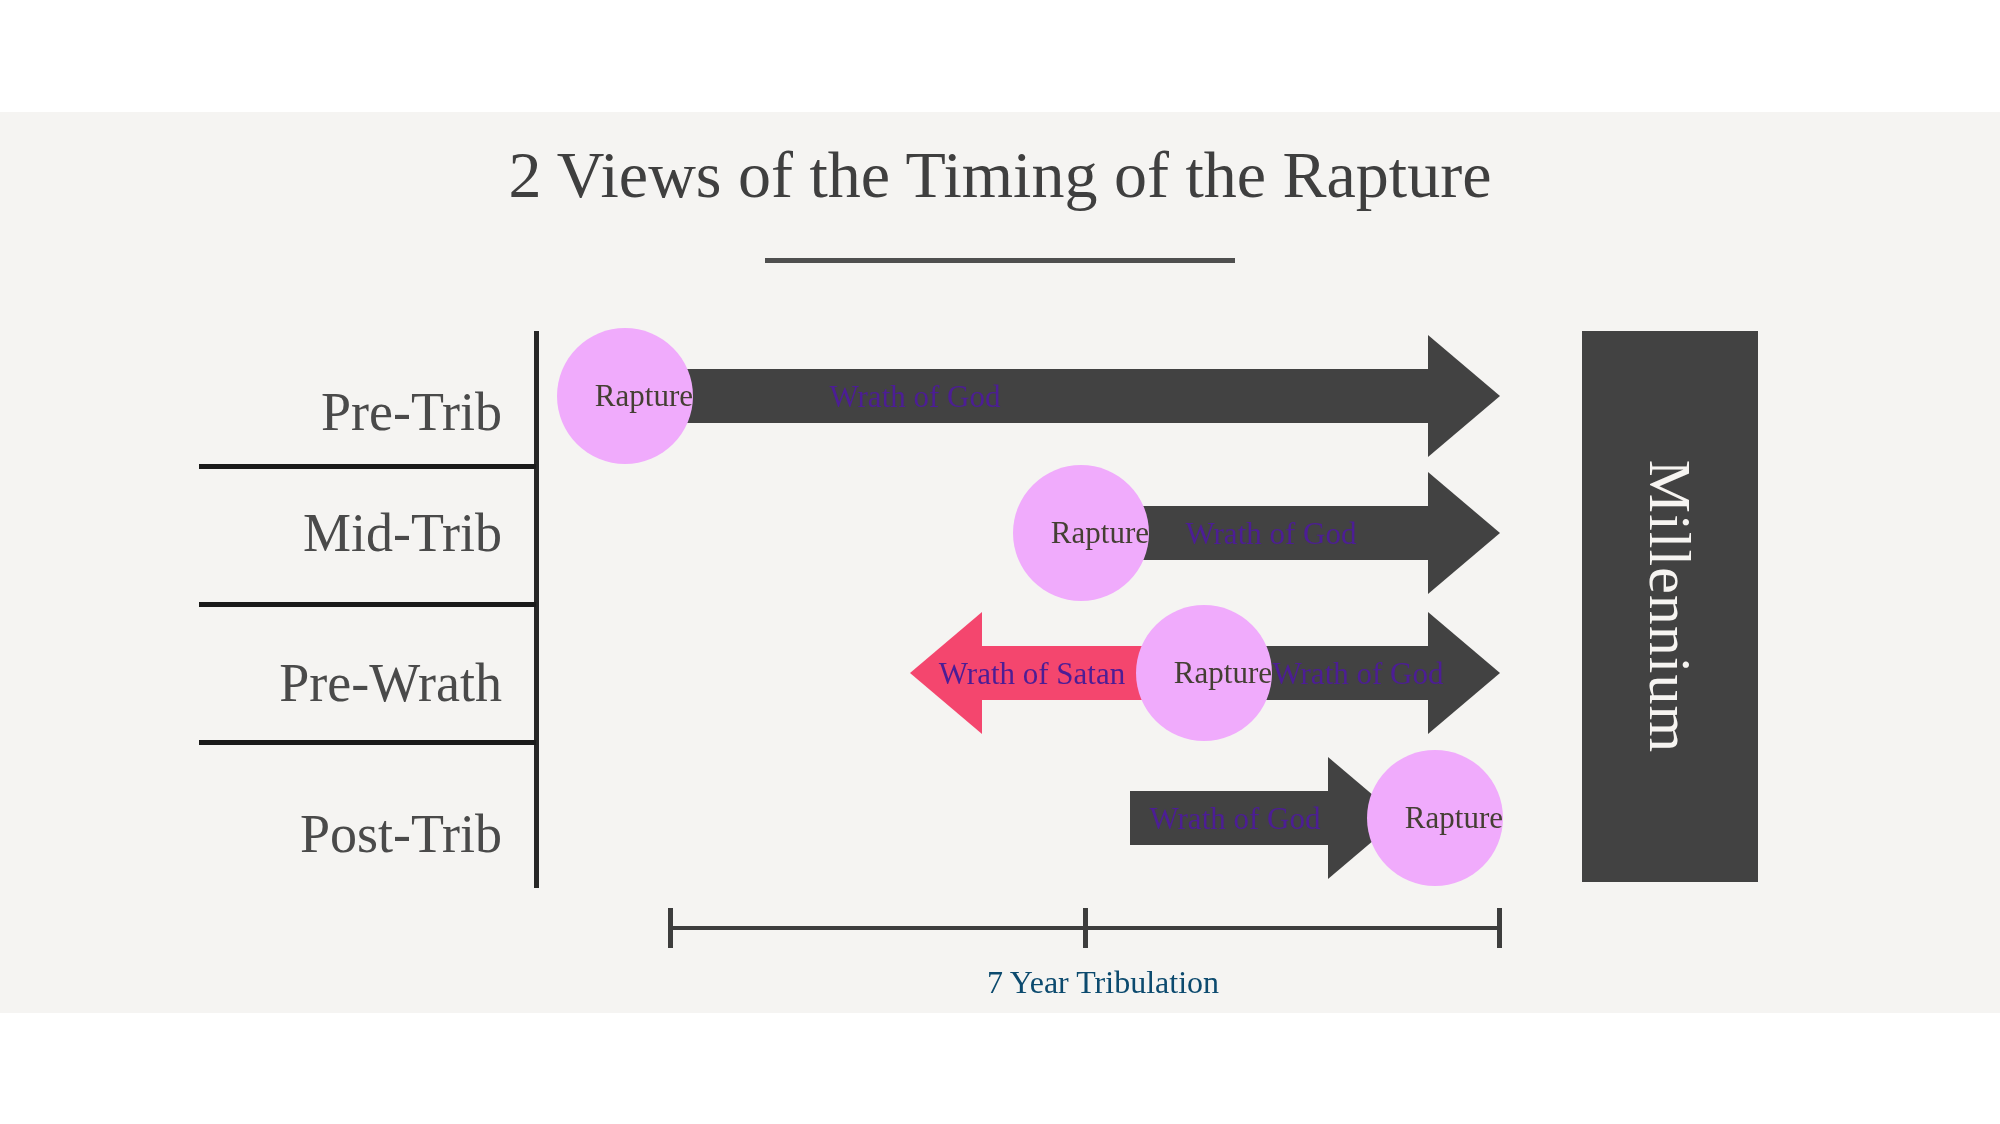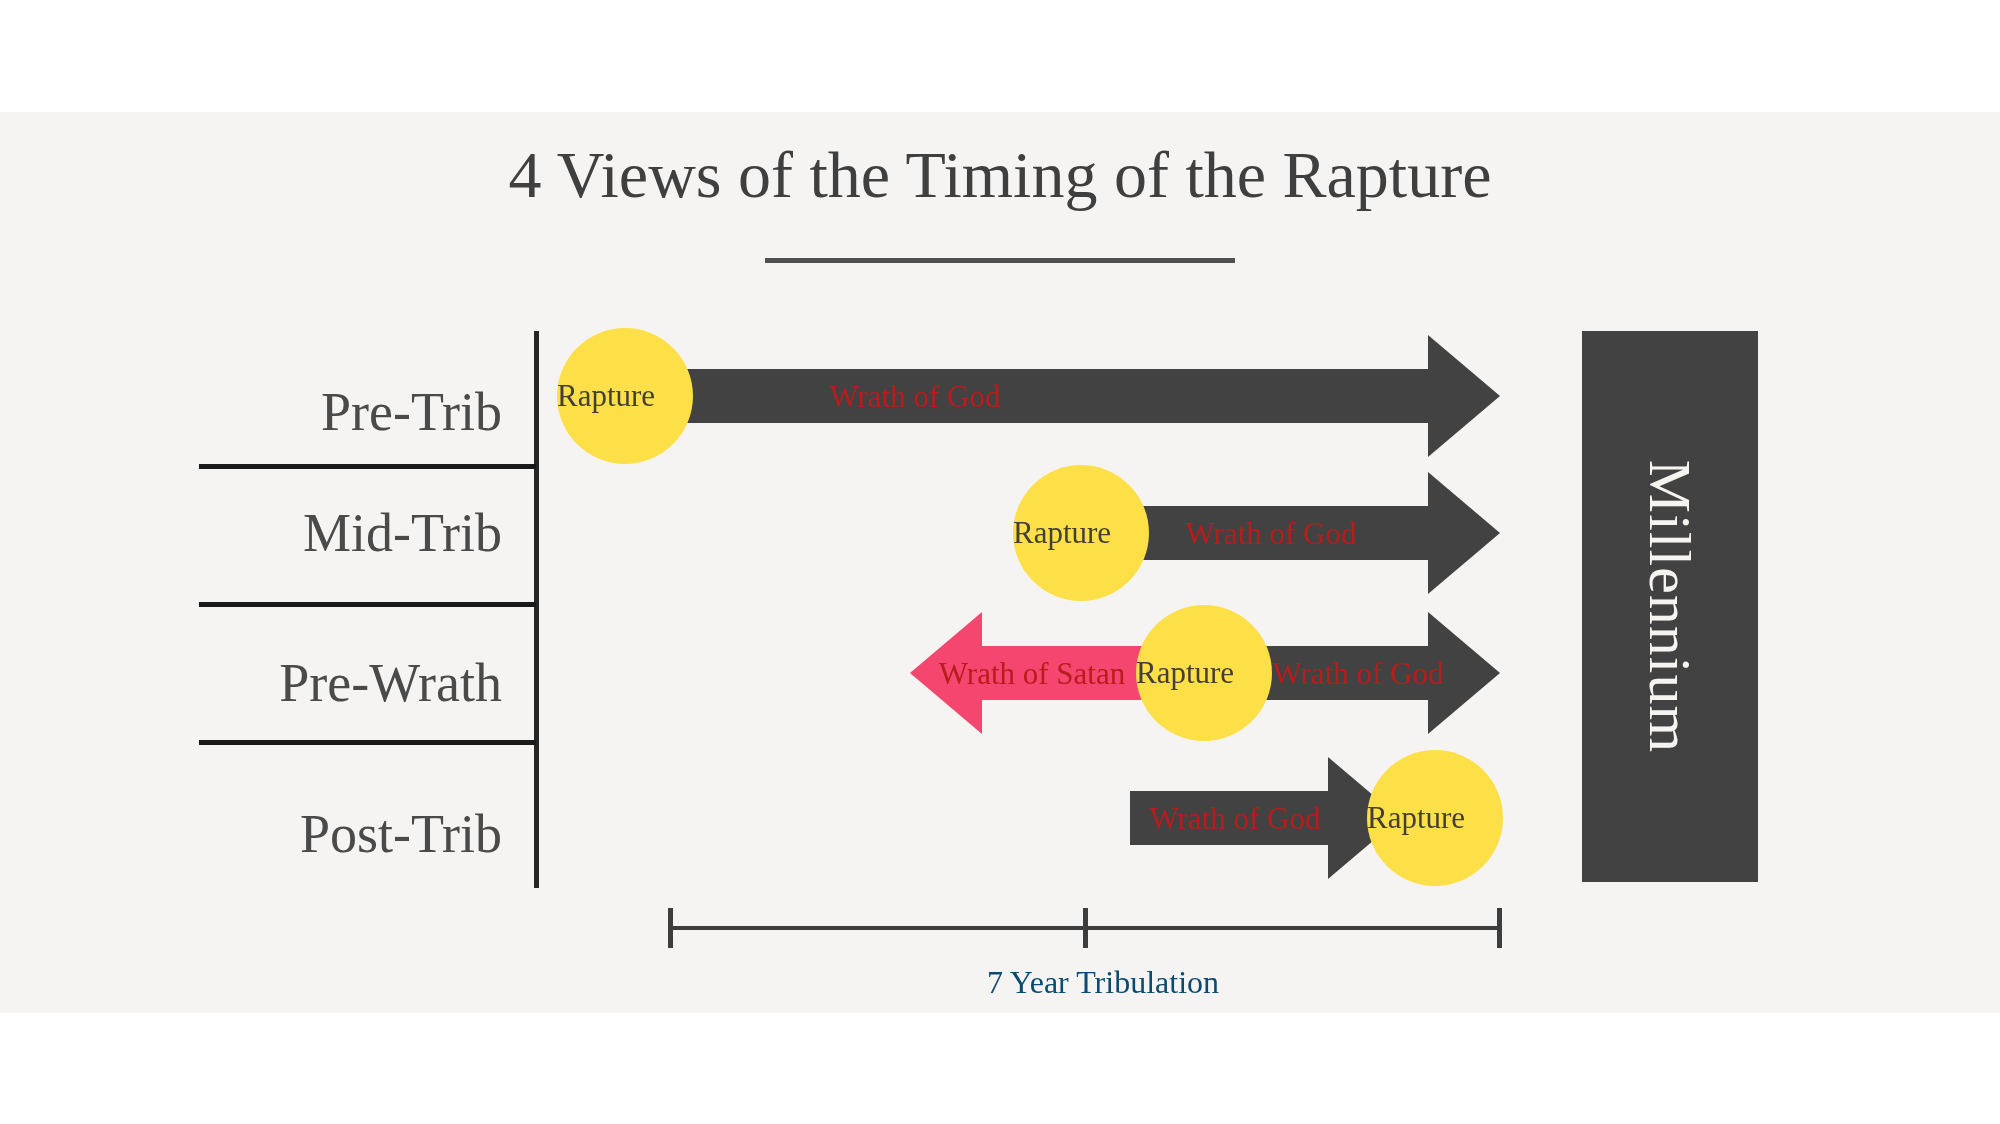--- a/index.html
+++ b/index.html
@@ -31,27 +31,27 @@
     border-top:61px solid transparent;border-bottom:61px solid transparent;
     border-left:72px solid #424242;
   }
   .head-left{
     position:absolute;width:0;height:0;
     border-top:61px solid transparent;border-bottom:61px solid transparent;
     border-right:72px solid #F4466E;
   }
   .bar.pink{background:#F4466E;}
   .circle{
-    position:absolute;width:136px;height:136px;border-radius:50%;background:#fde047;
-    display:flex;align-items:center;justify-content:flex-start;font-family:Liberation Serif, serif;
+    position:absolute;width:136px;height:136px;border-radius:50%;background:#f0abfc;
+    display:flex;align-items:center;justify-content:flex-end;font-family:Liberation Serif, serif;
   }
   .circle span{font-size:31px;color:#443F33;white-space:nowrap;}
   .seg-label{
     position:absolute;transform:translate(-50%,-50%);
-    font-size:31px;color:#b91c1c;white-space:nowrap;
+    font-size:31px;color:#4c1d95;white-space:nowrap;
   }
 
   
   .millennium{
     position:absolute;left:1582px;top:331px;width:176px;height:551px;background:#424242;
     display:flex;align-items:center;justify-content:center;
   }
   .millennium span{
     transform:rotate(90deg);white-space:nowrap;
     font-size:60px;color:#F6F4F1;letter-spacing:1px;
@@ -65,21 +65,21 @@
     position:absolute;left:1103px;top:982px;transform:translate(-50%,-50%);
     font-size:32px;color:#0c4a6e;white-space:nowrap;
   }
 </style>
 </head>
 <body>
 
 <div class="page">
   <div class="band"></div>
 
-  <div class="title">4 Views of the Timing of the Rapture</div>
+  <div class="title">2 Views of the Timing of the Rapture</div>
   <div class="title-underline"></div>
 
   <div>
     <div class="v-line"></div>
     <div class="h-sep sep1"></div>
     <div class="h-sep sep2"></div>
     <div class="h-sep sep3"></div>
     <div class="row-label lbl1">Pre-Trib</div>
     <div class="row-label lbl2">Mid-Trib</div>
     <div class="row-label lbl3">Pre-Wrath</div>

